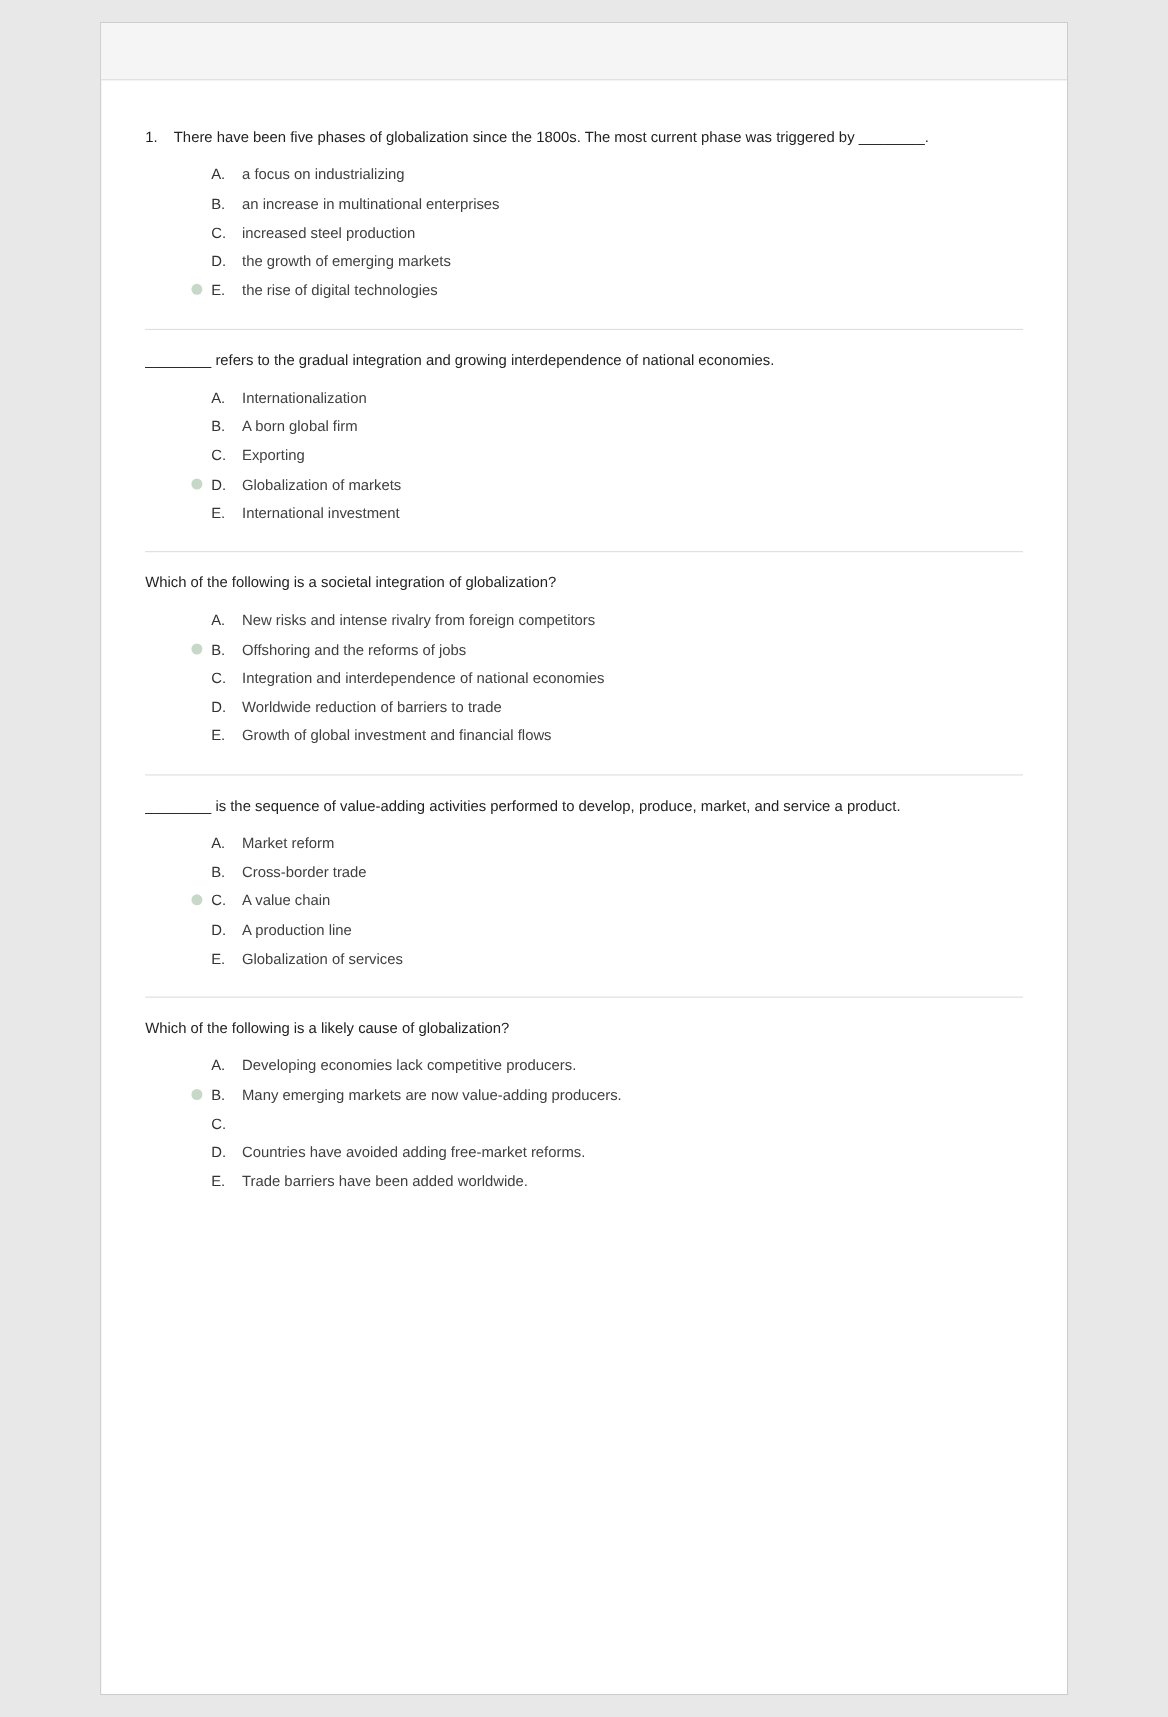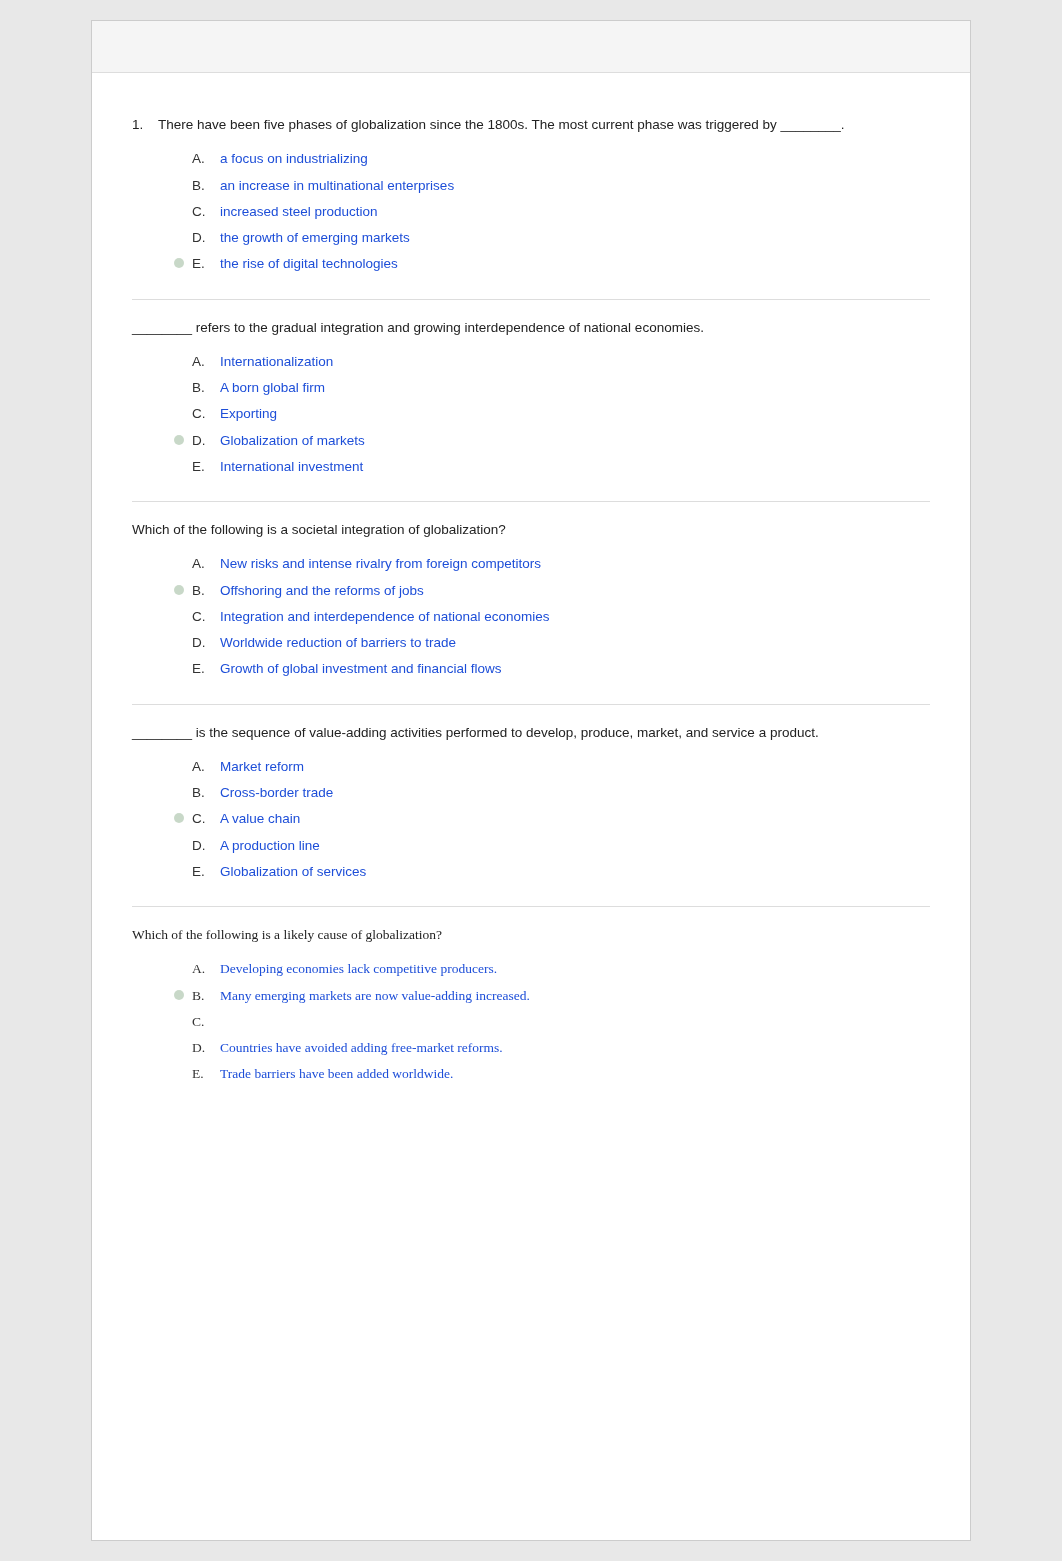--- a/index.html
+++ b/index.html
@@ -44,21 +44,20 @@
     }
 
     .question-block {
       margin-bottom: 0;
       padding: 18px 0 18px 0;
       border-bottom: 1px solid #ddd;
     }
 
     .question-block:last-child {
       border-bottom: none;
-      font-family: Liberation Serif, serif;
     }
 
     .question-text {
       font-size: 13.5px;
       color: #222;
       margin-bottom: 14px;
       line-height: 1.5;
     }
 
     .question-numbered {
@@ -84,21 +83,21 @@
       line-height: 1.5;
       position: relative;
     }
 
     .option-letter {
       min-width: 28px;
       color: #333;
     }
 
     .option-text {
-      color: #1d4ed8;
+      color: #404040;
     }
 
     .selected-dot {
       position: absolute;
       left: -18px;
       top: 4px;
       width: 10px;
       height: 10px;
       border-radius: 50%;
       background: #b0c8b0;
@@ -228,21 +227,21 @@
       <div class="question-block">
         <div class="question-text">Which of the following is a likely cause of globalization?</div>
         <ul class="options-list">
           <li class="option-item">
             <span class="option-letter">A.</span>
             <span class="option-text">Developing economies lack competitive producers.</span>
           </li>
           <li class="option-item">
             <span class="selected-dot"></span>
             <span class="option-letter">B.</span>
-            <span class="option-text">Many emerging markets are now value-adding increased.</span>
+            <span class="option-text">Many emerging markets are now value-adding producers.</span>
           </li>
           <li class="option-item">
             <span class="option-letter">C.</span>
           </li>
           <li class="option-item">
             <span class="option-letter">D.</span>
             <span class="option-text">Countries have avoided adding free-market reforms.</span>
           </li>
           <li class="option-item">
             <span class="option-letter">E.</span>

